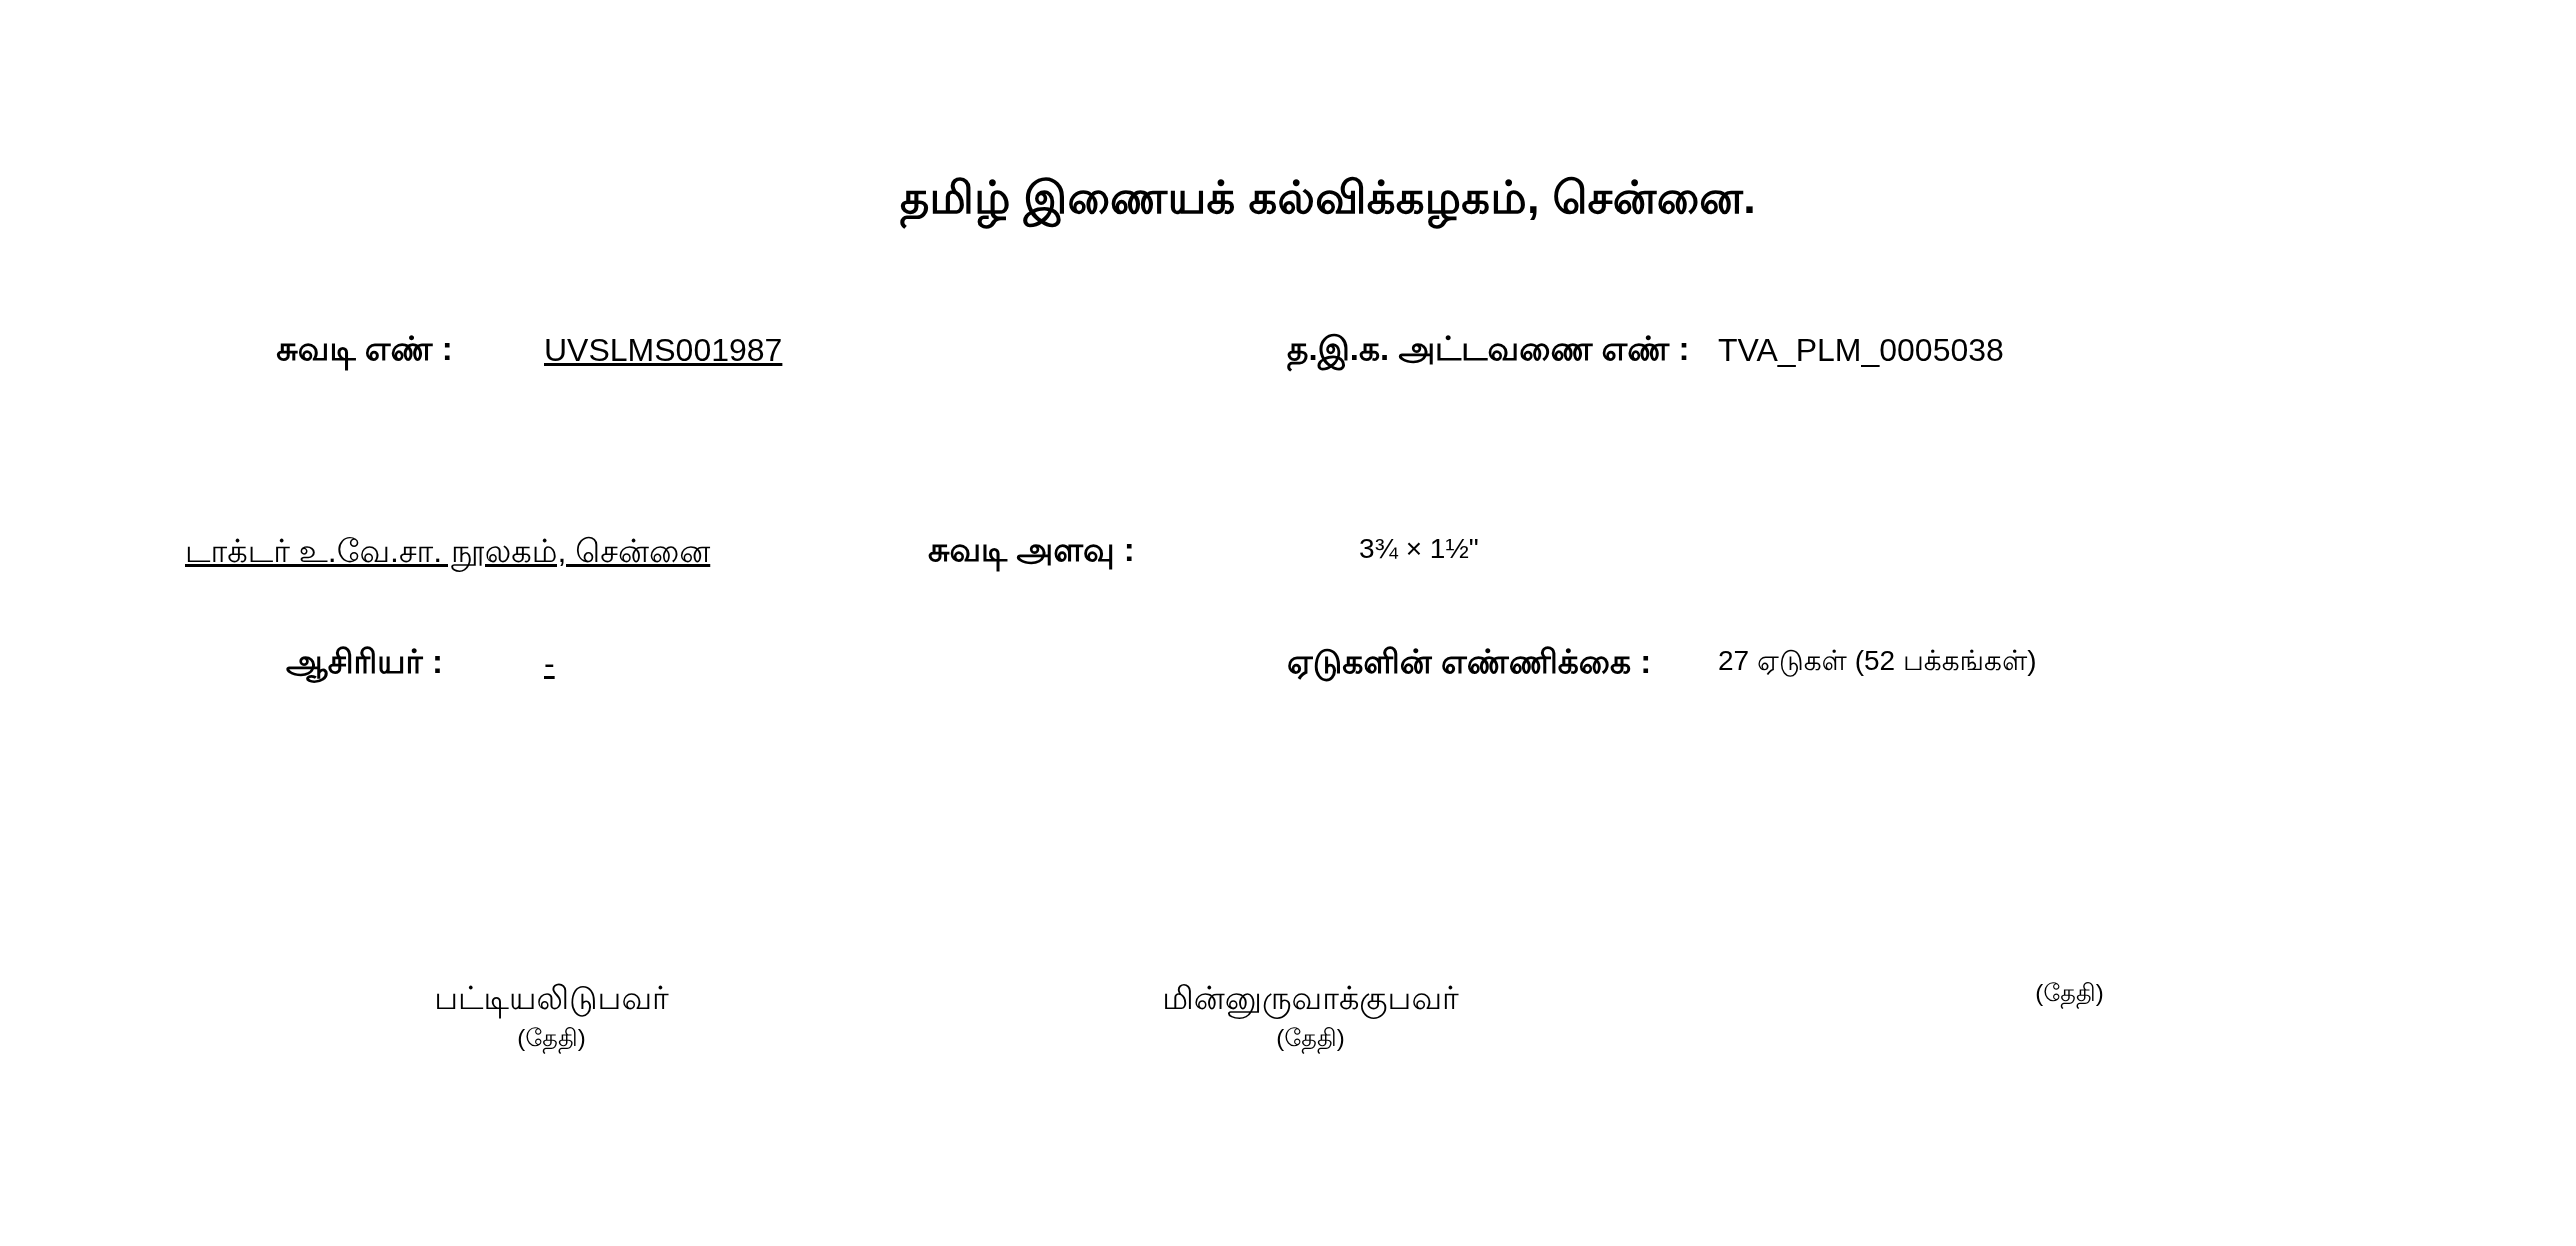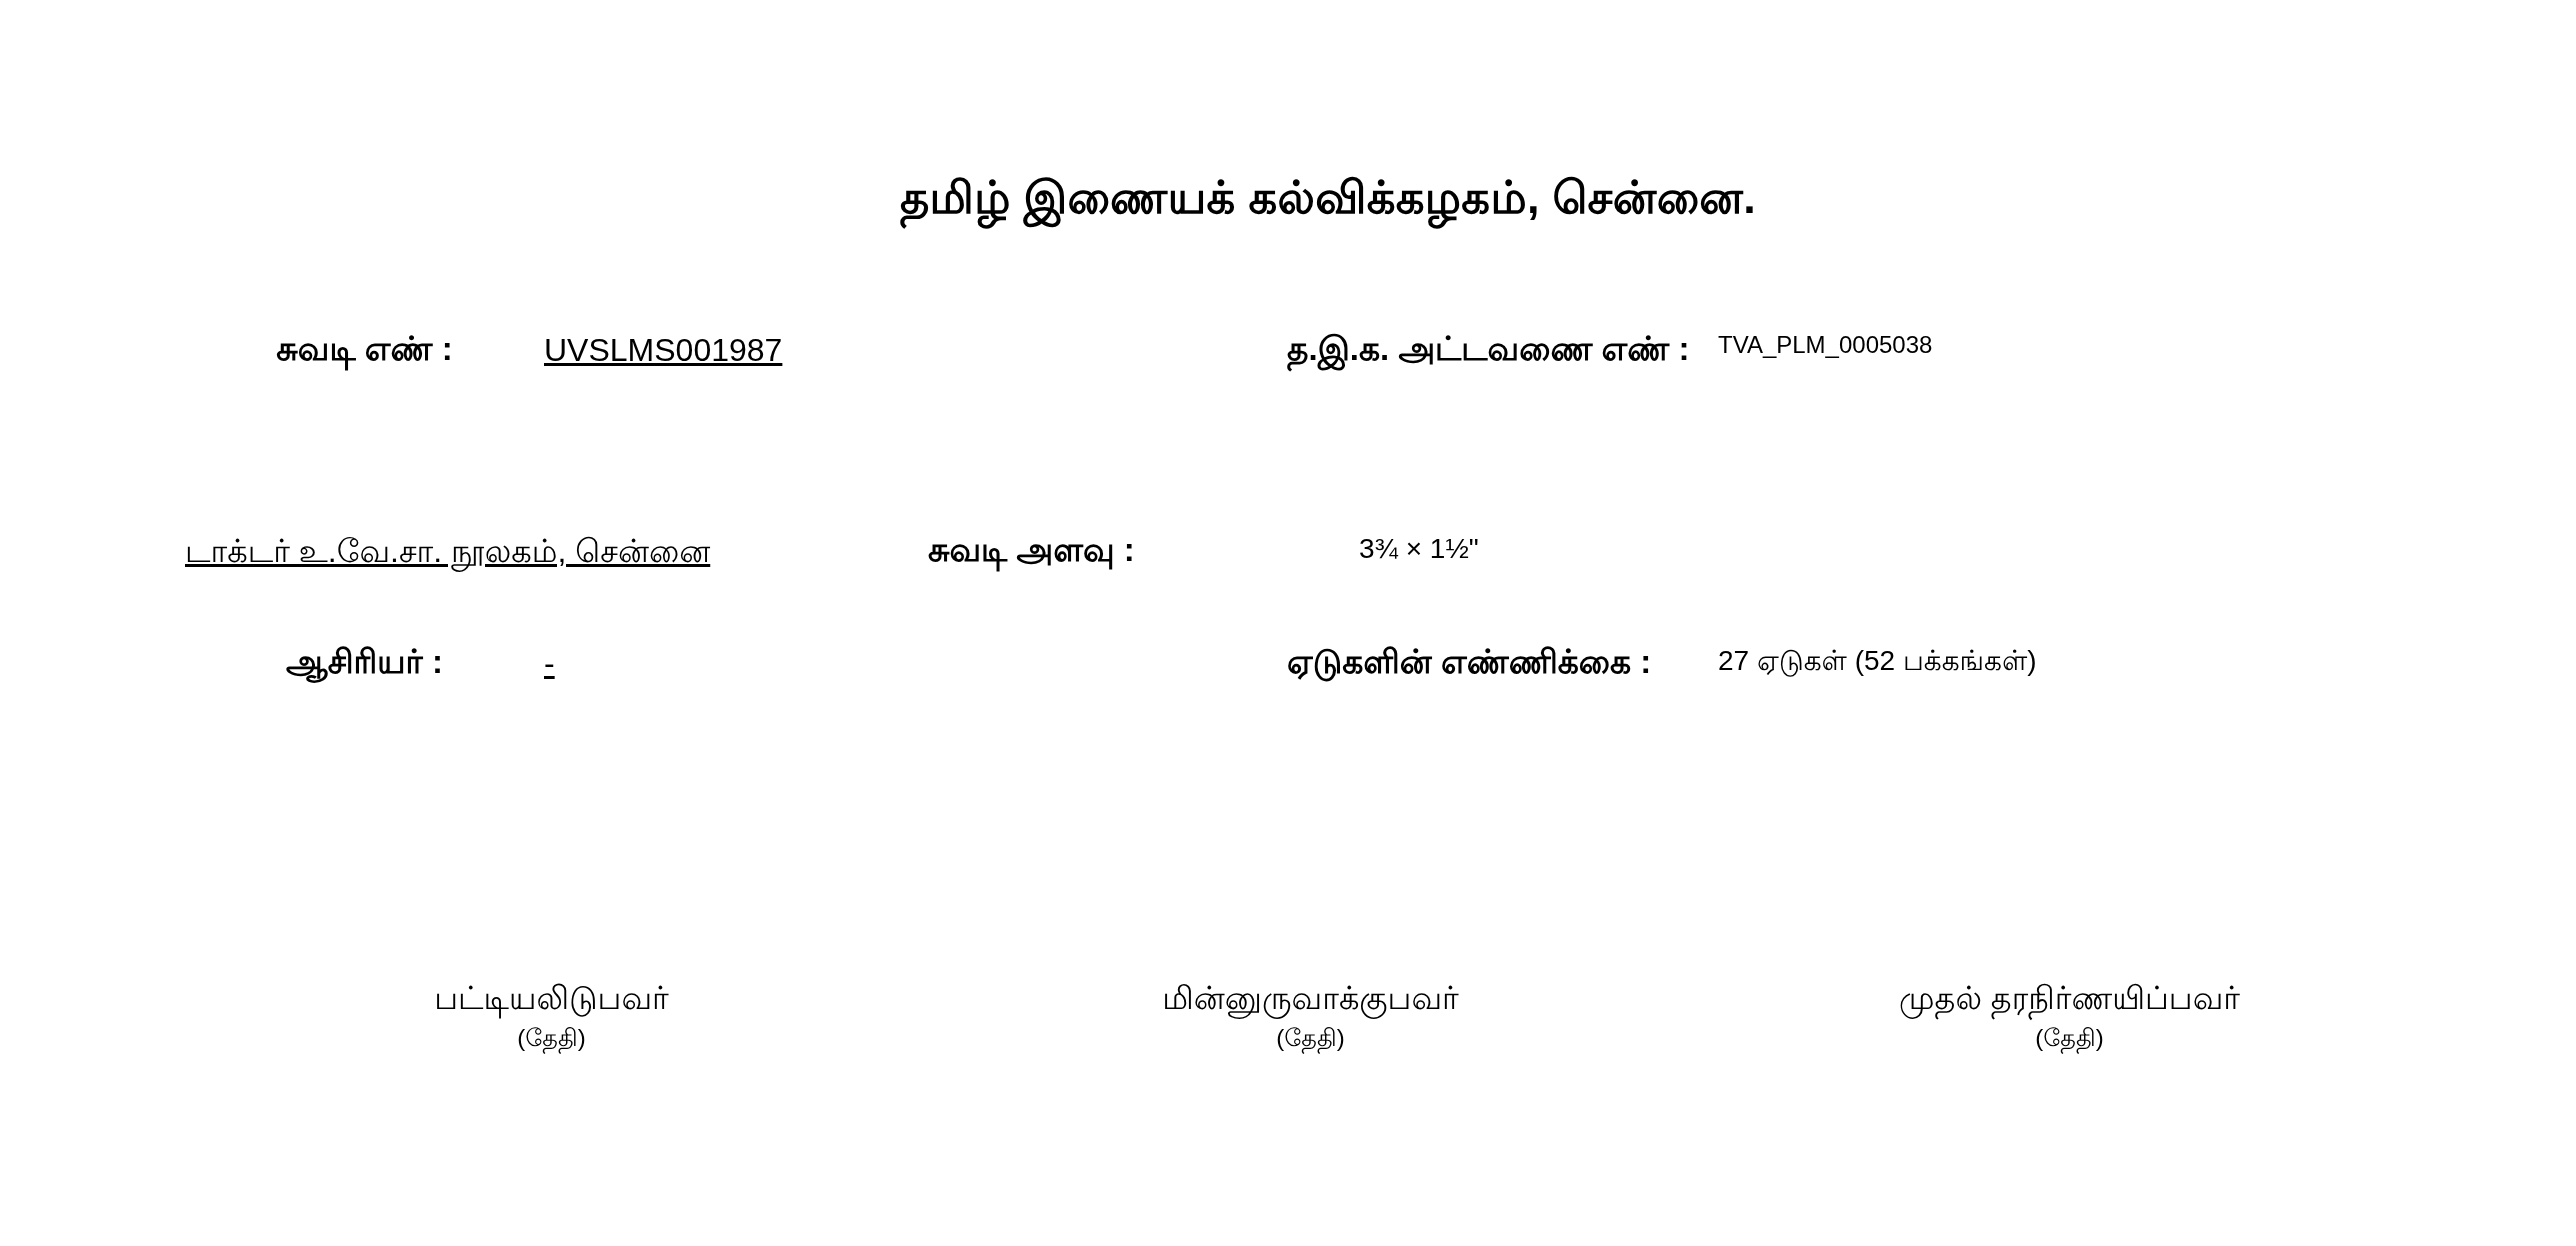--- a/index.html
+++ b/index.html
@@ -63,21 +63,21 @@
   }
   .col-right-label {
     width: 431px;
     flex: 0 0 431px;
     font-size: 33px;
     font-weight: bold;
     line-height: 1.35;
   }
   .col-right-value {
     flex: 1 1 auto;
-    font-size: 24px;
+    font-size: 32px;
     font-weight: normal;
     line-height: 1.33;
     padding-top: 2.1px;
   }
   .small-value {
     font-size: 28px;
   }
   .gap-1 { height: 99px; }
   .gap-2 { height: 57px; }
   .gap-3 { height: 68px; }
@@ -142,19 +142,18 @@
   <div class="signatures">
     <div class="sign-block">
       <div>பட்டியலிடுபவர்</div>
       <div class="sign-date">(தேதி)</div>
     </div>
     <div class="sign-block">
       <div>மின்னுருவாக்குபவர்</div>
       <div class="sign-date">(தேதி)</div>
     </div>
     <div class="sign-block">
-      <div>முதல் தரநிர்ணயிப்பவர்</div>
       <div class="sign-date">(தேதி)</div>
     </div>
   </div>
 
 </div>
 
 
 </body></html>

